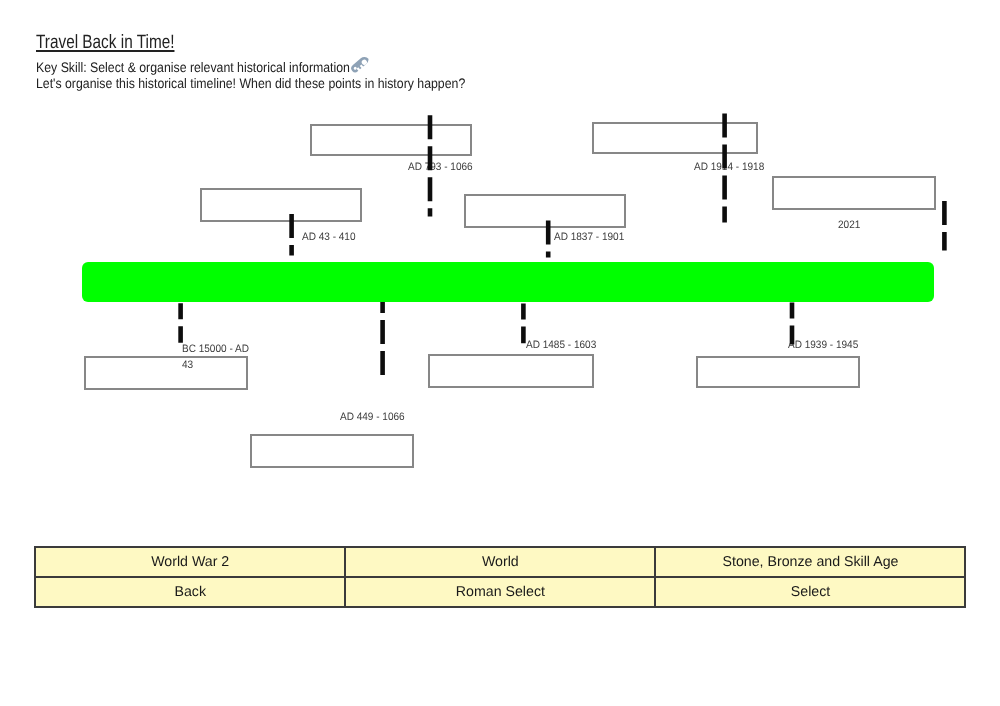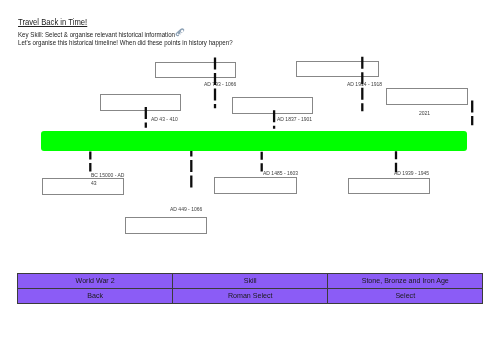--- a/index.html
+++ b/index.html
@@ -18,21 +18,21 @@
   #greenbar{left:41.3px;top:131.2px;width:425.5px;height:19.4px;background:#00ff00;border-radius:3px;}
 
   .tlbox{position:absolute;background:#fff;border:1.05px solid #878787;box-sizing:border-box;}
 
   .tllabel{position:absolute;font-size:5.4px;color:#3c3c3c;white-space:nowrap;line-height:1.25;transform:scaleX(0.93);transform-origin:0 0;}
 
   svg#lines{position:absolute;left:0;top:0;width:500px;height:353px;pointer-events:none;}
 
   #tbl{position:absolute;left:17.1px;top:273.2px;width:466.2px;border-collapse:collapse;table-layout:fixed;}
   #tbl tr{height:14.9px;}
-  #tbl td{border:1.05px solid #3b3b3b;background:#8b5cf6;text-align:center;vertical-align:middle;font-size:7.1px;color:#1a1a1a;padding:0;width:33.33%;line-height:7px;}
+  #tbl td{border:1.05px solid #3b3b3b;background:#fef9c3;text-align:center;vertical-align:middle;font-size:7.1px;color:#1a1a1a;padding:0;width:33.33%;line-height:7px;}
 </style>
 </head>
 <body>
 
 <div id="page">
 
   <div class="abs" id="title">Travel Back in Time!</div>
   <div class="abs subline" id="sub1">Key Skill: Select &amp; organise relevant historical information</div>
   <div class="abs subline" id="sub2">Let's organise this historical timeline! When did these points in history happen?</div>
 
@@ -78,22 +78,22 @@
       <line x1="396.0" y1="151.2" x2="396.0" y2="172.2" stroke-dashoffset="4"></line>
     </g>
   </svg>
 
   <div class="abs" id="greenbar"></div>
 
   <table id="tbl">
       <tbody>
     <tr>
       <td>World War 2</td>
-      <td>Skill</td>
-      <td>Stone, Bronze and Iron Age</td>
+      <td>World</td>
+      <td>Stone, Bronze and Skill Age</td>
     </tr>
     <tr>
       <td>Back</td>
       <td>Roman Select</td>
       <td>Select</td>
     </tr>
   </tbody>
     </table>
 
 </div>

